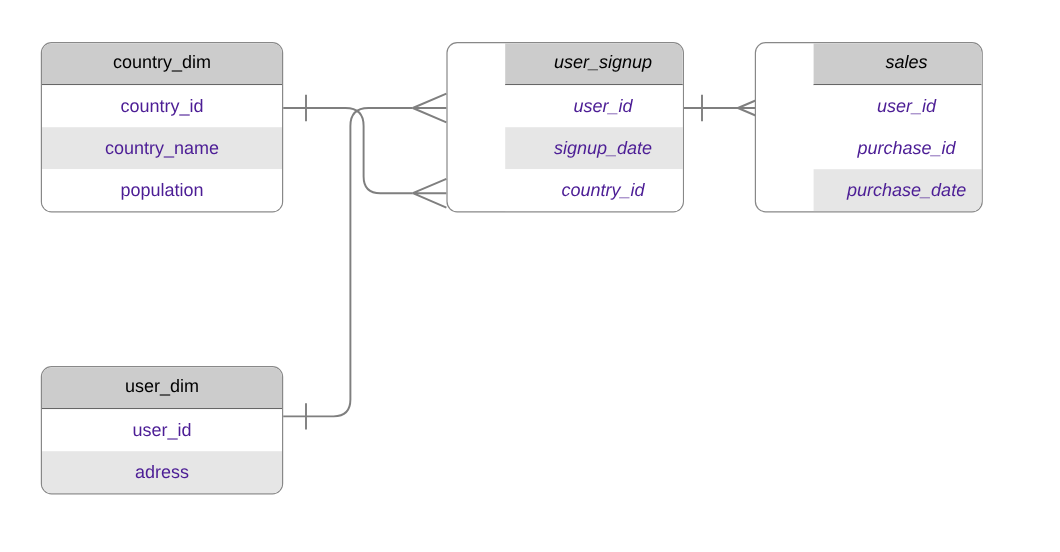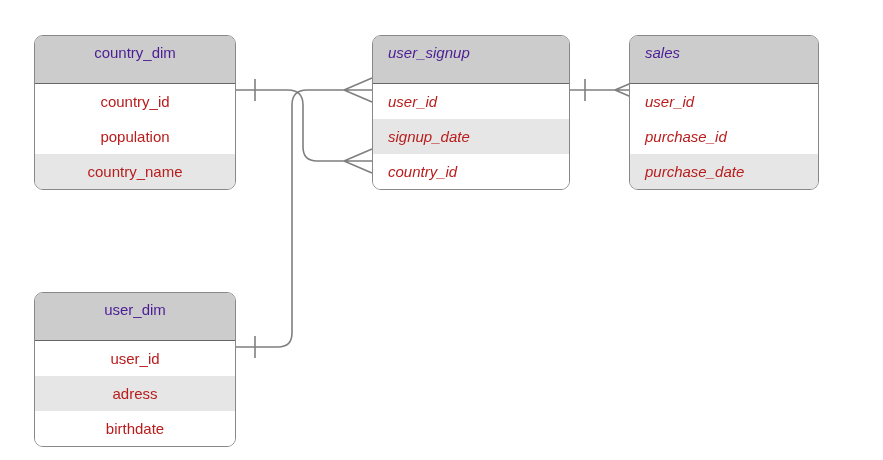--- a/index.html
+++ b/index.html
@@ -22,54 +22,55 @@
     position: absolute;
     box-sizing: border-box;
     border: 1px solid #888888;
     border-radius: 9px;
     background: #ffffff;
     overflow: hidden;
     z-index: 5;
   }
   .entity-header {
     box-sizing: border-box;
-    height: 48px;
+    height: 35px;
     line-height: 34px;
     background: #cccccc;
     border-bottom: 1px solid #666666;
     font-size: 15px;
-    color: #4c1d95;
+    color: #000000;
     white-space: nowrap;
     overflow: hidden;
   }
   .entity-row {
     box-sizing: border-box;
     height: 35px;
     line-height: 35px;
     font-size: 15px;
-    color: #b91c1c;
+    color: #4c1d95;
     background: #ffffff;
     white-space: nowrap;
     overflow: hidden;
   }
   .entity-row.shaded {
     background: #e6e6e6;
   }
   
   .align-center .entity-header,
   .align-center .entity-row {
     text-align: center;
     font-style: normal;
   }
   
   .align-left .entity-header,
   .align-left .entity-row {
-    text-align: left;
+    text-align: center;
     font-style: italic;
     padding-left: 15px;
+    margin-left: 48px;
   }
   
   #connectors {
     position: absolute;
     left: 0;
     top: 0;
     width: 883px;
     height: 460px;
     z-index: 1;
   }
@@ -110,38 +111,37 @@
 
       <line x1="585" y1="79" x2="585" y2="101"></line>
 
       <path d="M643,78 L615,90 M643,102 L615,90 M643,90 L615,90"></path>
     </g>
   </svg>
 
   <div class="entity align-center" style="left:34px; top:35px; width:202px;">
     <div class="entity-header">country_dim</div>
     <div class="entity-row">country_id</div>
+    <div class="entity-row shaded">country_name</div>
     <div class="entity-row">population</div>
-    <div class="entity-row shaded">country_name</div>
   </div>
 
   <div class="entity align-left" style="left:372px; top:35px; width:198px;">
     <div class="entity-header">user_signup</div>
     <div class="entity-row">user_id</div>
     <div class="entity-row shaded">signup_date</div>
     <div class="entity-row">country_id</div>
   </div>
 
   <div class="entity align-left" style="left:629px; top:35px; width:190px;">
     <div class="entity-header">sales</div>
     <div class="entity-row">user_id</div>
     <div class="entity-row">purchase_id</div>
     <div class="entity-row shaded">purchase_date</div>
   </div>
 
-  <div class="entity align-center" style="left:34px; top:292px; width:202px;">
+  <div class="entity align-center" style="left:34px; top:305px; width:202px;">
     <div class="entity-header">user_dim</div>
     <div class="entity-row">user_id</div>
     <div class="entity-row shaded">adress</div>
-    <div class="entity-row">birthdate</div>
   </div>
 
 </div>
 
 </body></html>

